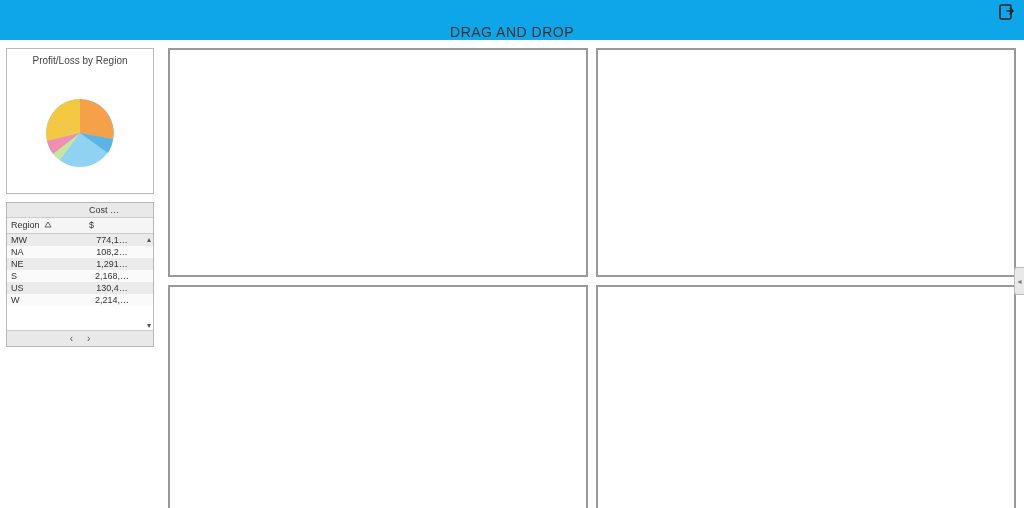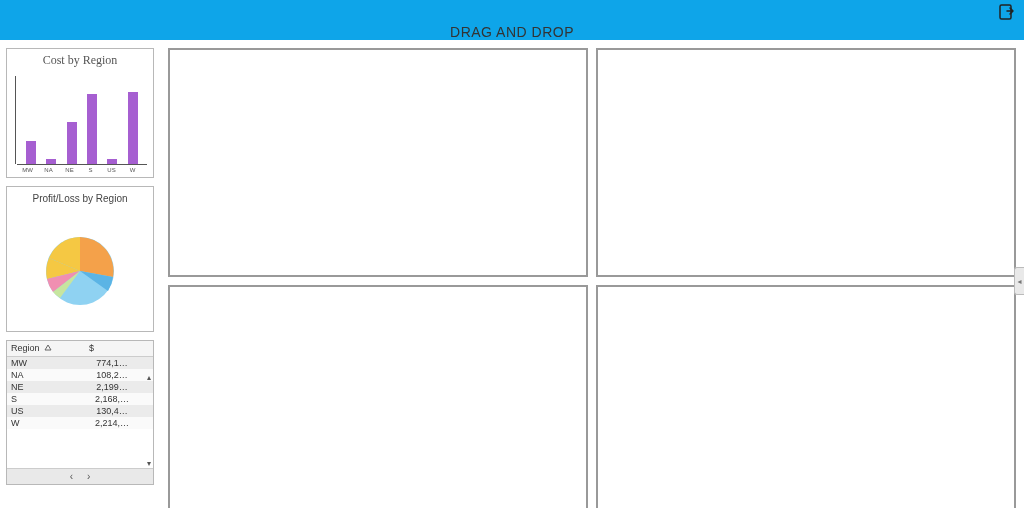--- a/index.html
+++ b/index.html
@@ -51,56 +51,41 @@
     <svg width="18" height="18" viewBox="0 0 18 18">
       <rect x="2" y="2" width="11" height="14" rx="1.5" fill="none" stroke="#222" stroke-width="1.5"></rect>
       <path d="M9 8 L15 8 M12 5 L15 8 L12 11" fill="none" stroke="#222" stroke-width="1.5" stroke-linecap="round" stroke-linejoin="round"></path>
     </svg>
   </span>
 </div>
 
 <div class="content">
   <div class="sidebar">
 
-    <div class="panel thumb1">
-      <div class="thumb-title">Cost by Region</div>
-      <div class="bar-chart">
-        <div class="bar" style="height:26%"></div>
-        <div class="bar" style="height:6%"></div>
-        <div class="bar" style="height:48%"></div>
-        <div class="bar" style="height:80%"></div>
-        <div class="bar" style="height:6%"></div>
-        <div class="bar" style="height:82%"></div>
-      </div>
-      <div class="bar-labels">
-        <span>MW</span>
-        <span>NA</span>
-        <span>NE</span>
-        <span>S</span>
-        <span>US</span>
-        <span>W</span>
-      </div>
-    </div>
 
     <div class="panel thumb2">
       <div class="thumb-title2">Profit/Loss by Region</div>
       <div class="pie-wrap">
         <svg width="80" height="80" viewBox="0 0 80 80">
           <circle cx="40" cy="40" r="34" fill="#8fd2f2"></circle>
           <path d="M40 40 L40 6 A34 34 0 0 1 73 46 Z" fill="#f4a14a"></path>
           <path d="M40 40 L40 6 A34 34 0 0 0 9 27 Z" fill="#f5c843"></path>
           <path d="M40 40 L9 27 A34 34 0 0 0 7 48 Z" fill="#f5c843"></path>
           <path d="M40 40 L7 48 A34 34 0 0 0 13 61 Z" fill="#f08fb1"></path>
           <path d="M40 40 L13 61 A34 34 0 0 0 20 67 Z" fill="#c7e59f"></path>
           <path d="M40 40 L73 46 A34 34 0 0 1 68 60 Z" fill="#5bb4e5"></path>
         </svg>
       </div>
     </div>
 
     <div class="panel thumb3">
+      <div class="tbl-hd">
+        <div class="c-region"></div>
+        <div class="c-cost">Cost …</div>
+      </div>
       <div class="tbl-sub">
         <div class="c-region">
           <span>Region</span>
           <span class="sort-ic">
             <svg width="8" height="8" viewBox="0 0 8 8">
                 <path d="M4 1 L7 6 L1 6 Z" fill="none" stroke="#666" stroke-width="1"></path>
               </svg>
           </span>
         </div>
         <div class="c-cost">$</div>
@@ -109,21 +94,21 @@
         <div class="tbl-row">
             <div class="c-region">MW</div>
             <div class="c-cost">774,1…</div>
           </div>
         <div class="tbl-row">
             <div class="c-region">NA</div>
             <div class="c-cost">108,2…</div>
           </div>
         <div class="tbl-row">
             <div class="c-region">NE</div>
-            <div class="c-cost">2,199…</div>
+            <div class="c-cost">1,291…</div>
           </div>
         <div class="tbl-row">
             <div class="c-region">S</div>
             <div class="c-cost">2,168,…</div>
           </div>
         <div class="tbl-row">
             <div class="c-region">US</div>
             <div class="c-cost">130,4…</div>
           </div>
         <div class="tbl-row">

